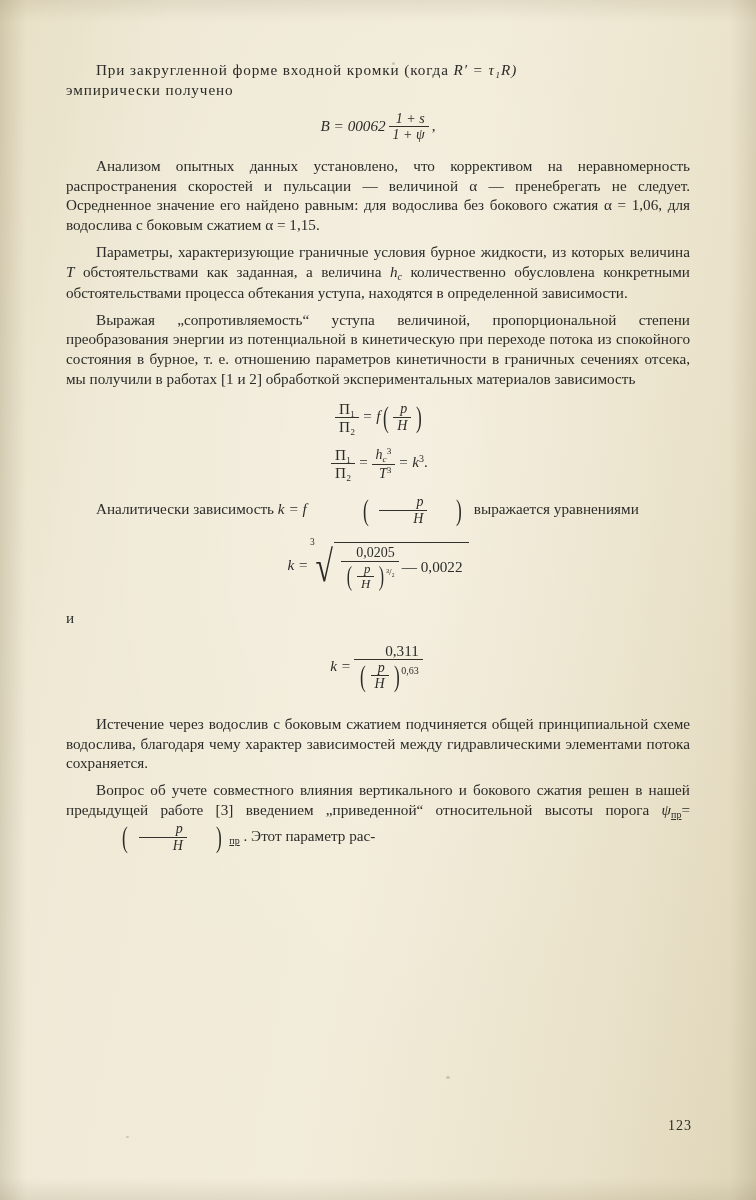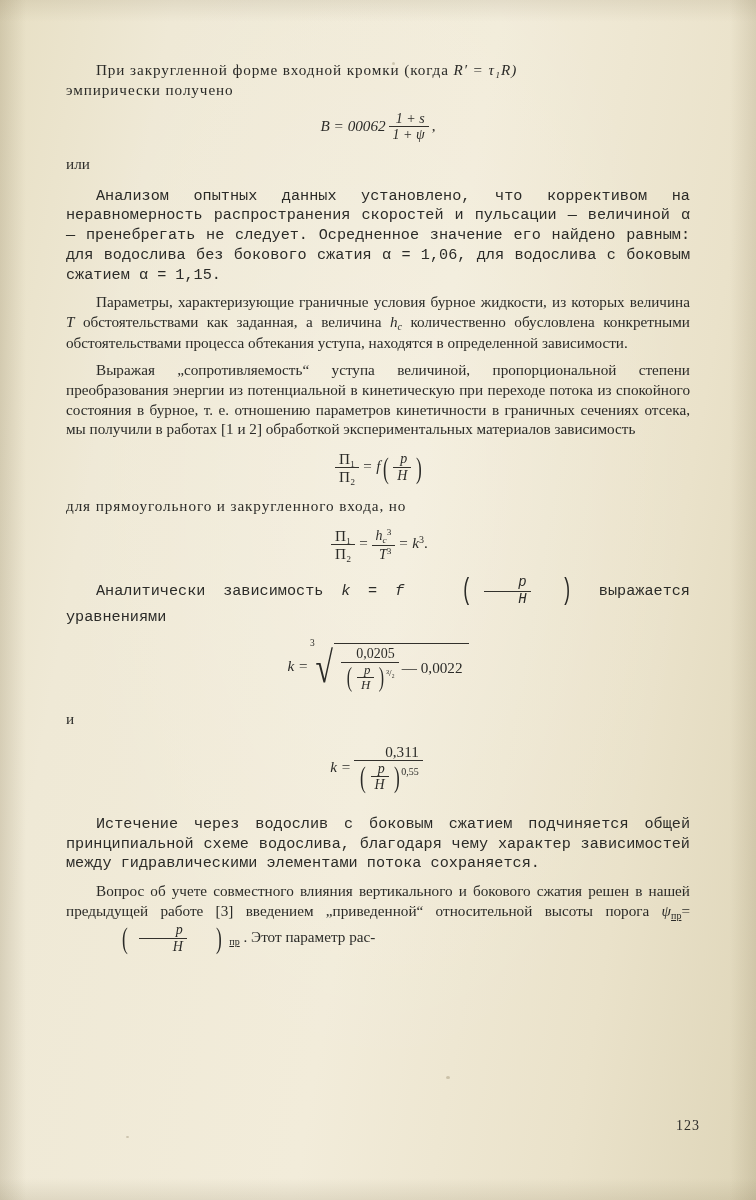--- a/index.html
+++ b/index.html
@@ -42,21 +42,21 @@
     font-size: 15.2px;
     line-height: 1.30;
     text-align: justify;
   }
   p {
     margin: 0 0 0 0;
   }
   .indent {
     text-indent: 30px;
   }
-  .sp-before { margin-top: 13px; font-family: Liberation Mono, monospace; }
+  .sp-before { margin-top: 13px; }
   .sp-small { margin-top: 7px; }
   .centered {
     text-align: center;
     margin: 11px 0 11px 0;
   }
   i, .it { font-style: italic; }
   .lsp { letter-spacing: 0.9px; }
   .sub {
     font-size: 0.66em;
     vertical-align: -0.32em;
@@ -140,21 +140,21 @@
   }
 
   .formula {
     font-style: italic;
     white-space: nowrap;
   }
   .roman { font-style: normal; }
 
   .page-number {
     position: absolute;
-    right: 56px;
+    right: 64px;
     bottom: 66px;
     font-size: 14px;
     letter-spacing: 1px;
   }
   .speck {
     position: absolute;
     background: rgba(110,96,60,0.28);
     border-radius: 50%;
     pointer-events: none;
   }
@@ -175,56 +175,54 @@
       <span class="formula">R′ = τ₁R)</span>
     </p>
 
 
     <p class="lsp">эмпирически  получено</p>
 
     <p class="centered">
       <span class="formula">B = 00062</span><span class="frac small"><span class="num it">1 + s</span><span class="den it">1 + ψ</span></span><span>,</span>
     </p>
 
-    <p>или</p>
 
 
     <p class="indent sp-before">Анализом  опытных  данных  установлено, что  коррективом  на неравномерность распространения скоростей и пульсации — величиной α — пренебрегать не следует. Осредненное значение его найдено равным: для водослива без  бокового  сжатия  α = 1,06,  для  водослива с боковым сжатием α = 1,15.</p>
 
     <p class="indent sp-small">
       <span>Параметры,  характеризующие  граничные  условия  бурное  жидкости, из  которых  величина </span><span class="it">T</span><span> обстоятельствами как заданная, а величина </span><span class="it">h</span><span class="sub">c</span><span> количественно  обусловлена  конкретными  обстоятельствами  процесса обтекания уступа,  находятся  в  определенной  зависимости.</span>
     </p>
 
     <p class="indent sp-small">Выражая  „сопротивляемость“  уступа  величиной,  пропорциональной  степени  преобразования  энергии  из  потенциальной  в  кинетическую при  переходе  потока  из  спокойного  состояния  в  бурное,  т.  е. отношению  параметров  кинетичности  в  граничных  сечениях  отсека,  мы получили в работах [1 и 2] обработкой экспериментальных материалов зависимость</p>
 
     <p class="centered">
       <span class="frac"><span class="num roman">П₁</span><span class="den roman">П₂</span></span><span class="formula">= f</span><span class="paren-wrap"><span class="paren">(</span><span class="frac small"><span class="num it">p</span><span class="den it">H</span></span><span class="paren">)</span></span>
     </p>
 
-    <p class="lsp">для прямоугольного и закругленного входа, но</p>
 
     <p class="centered">
       <span class="frac"><span class="num roman">П₁</span><span class="den roman">П₂</span></span><span class="formula">=</span><span class="frac small"><span class="num"><span class="it">h</span><span class="sub">c</span><span class="sup">3</span></span><span class="den"><span class="it">T</span><span class="sup">3</span></span></span><span class="formula">= k</span><span class="sup">3</span><span>.</span>
     </p>
 
     <p class="indent sp-before">
       <span>Аналитически зависимость  </span><span class="formula">k = f</span><span class="paren-wrap"><span class="paren">(</span><span class="frac small"><span class="num it">p</span><span class="den it">H</span></span><span class="paren">)</span></span><span>  выражается уравнениями</span>
     </p>
 
     <p class="centered" style="margin-top:16px; margin-bottom:16px;">
       <span class="formula">k =</span>
       <span class="radical">
         <span class="rad-index">3</span><span class="rad-sign">√</span><span class="rad-body"><span class="frac small"><span class="num">0,0205</span><span class="den"><span class="paren-wrap"><span class="paren">(</span><span class="frac small"><span class="num it">p</span><span class="den it">H</span></span><span class="paren">)</span></span><span class="sup">³/₂</span></span></span><span>— 0,0022</span></span>
       </span>
     </p>
 
     <p>и</p>
 
     <p class="centered" style="margin-top:14px; margin-bottom:18px;">
-      <span class="formula">k =</span><span class="frac"><span class="num">0,311</span><span class="den"><span class="paren-wrap"><span class="paren">(</span><span class="frac small"><span class="num it">p</span><span class="den it">H</span></span><span class="paren">)</span></span><span class="sup">0,55</span></span></span>
+      <span class="formula">k =</span><span class="frac"><span class="num">0,311</span><span class="den"><span class="paren-wrap"><span class="paren">(</span><span class="frac small"><span class="num it">p</span><span class="den it">H</span></span><span class="paren">)</span></span><span class="sup">0,63</span></span></span>
     </p>
 
 
     <p class="indent sp-before" style="margin-top:22px;">Истечение через водослив с боковым сжатием подчиняется общей принципиальной  схеме  водослива,  благодаря  чему  характер  зависимостей между гидравлическими элементами потока сохраняется.</p>
 
     <p class="indent sp-small">
       <span>Вопрос об учете совместного влияния вертикального и бокового сжатия решен в нашей предыдущей работе [3] введением „приведенной“ относительной высоты порога </span><span class="it">ψ</span><span class="subn">пр</span><span>=</span><span class="paren-wrap"><span class="paren">(</span><span class="frac small"><span class="num it">p</span><span class="den it">H</span></span><span class="paren">)</span></span><span class="subn">пр</span><span> . Этот параметр рас-</span>
     </p>
 
 

